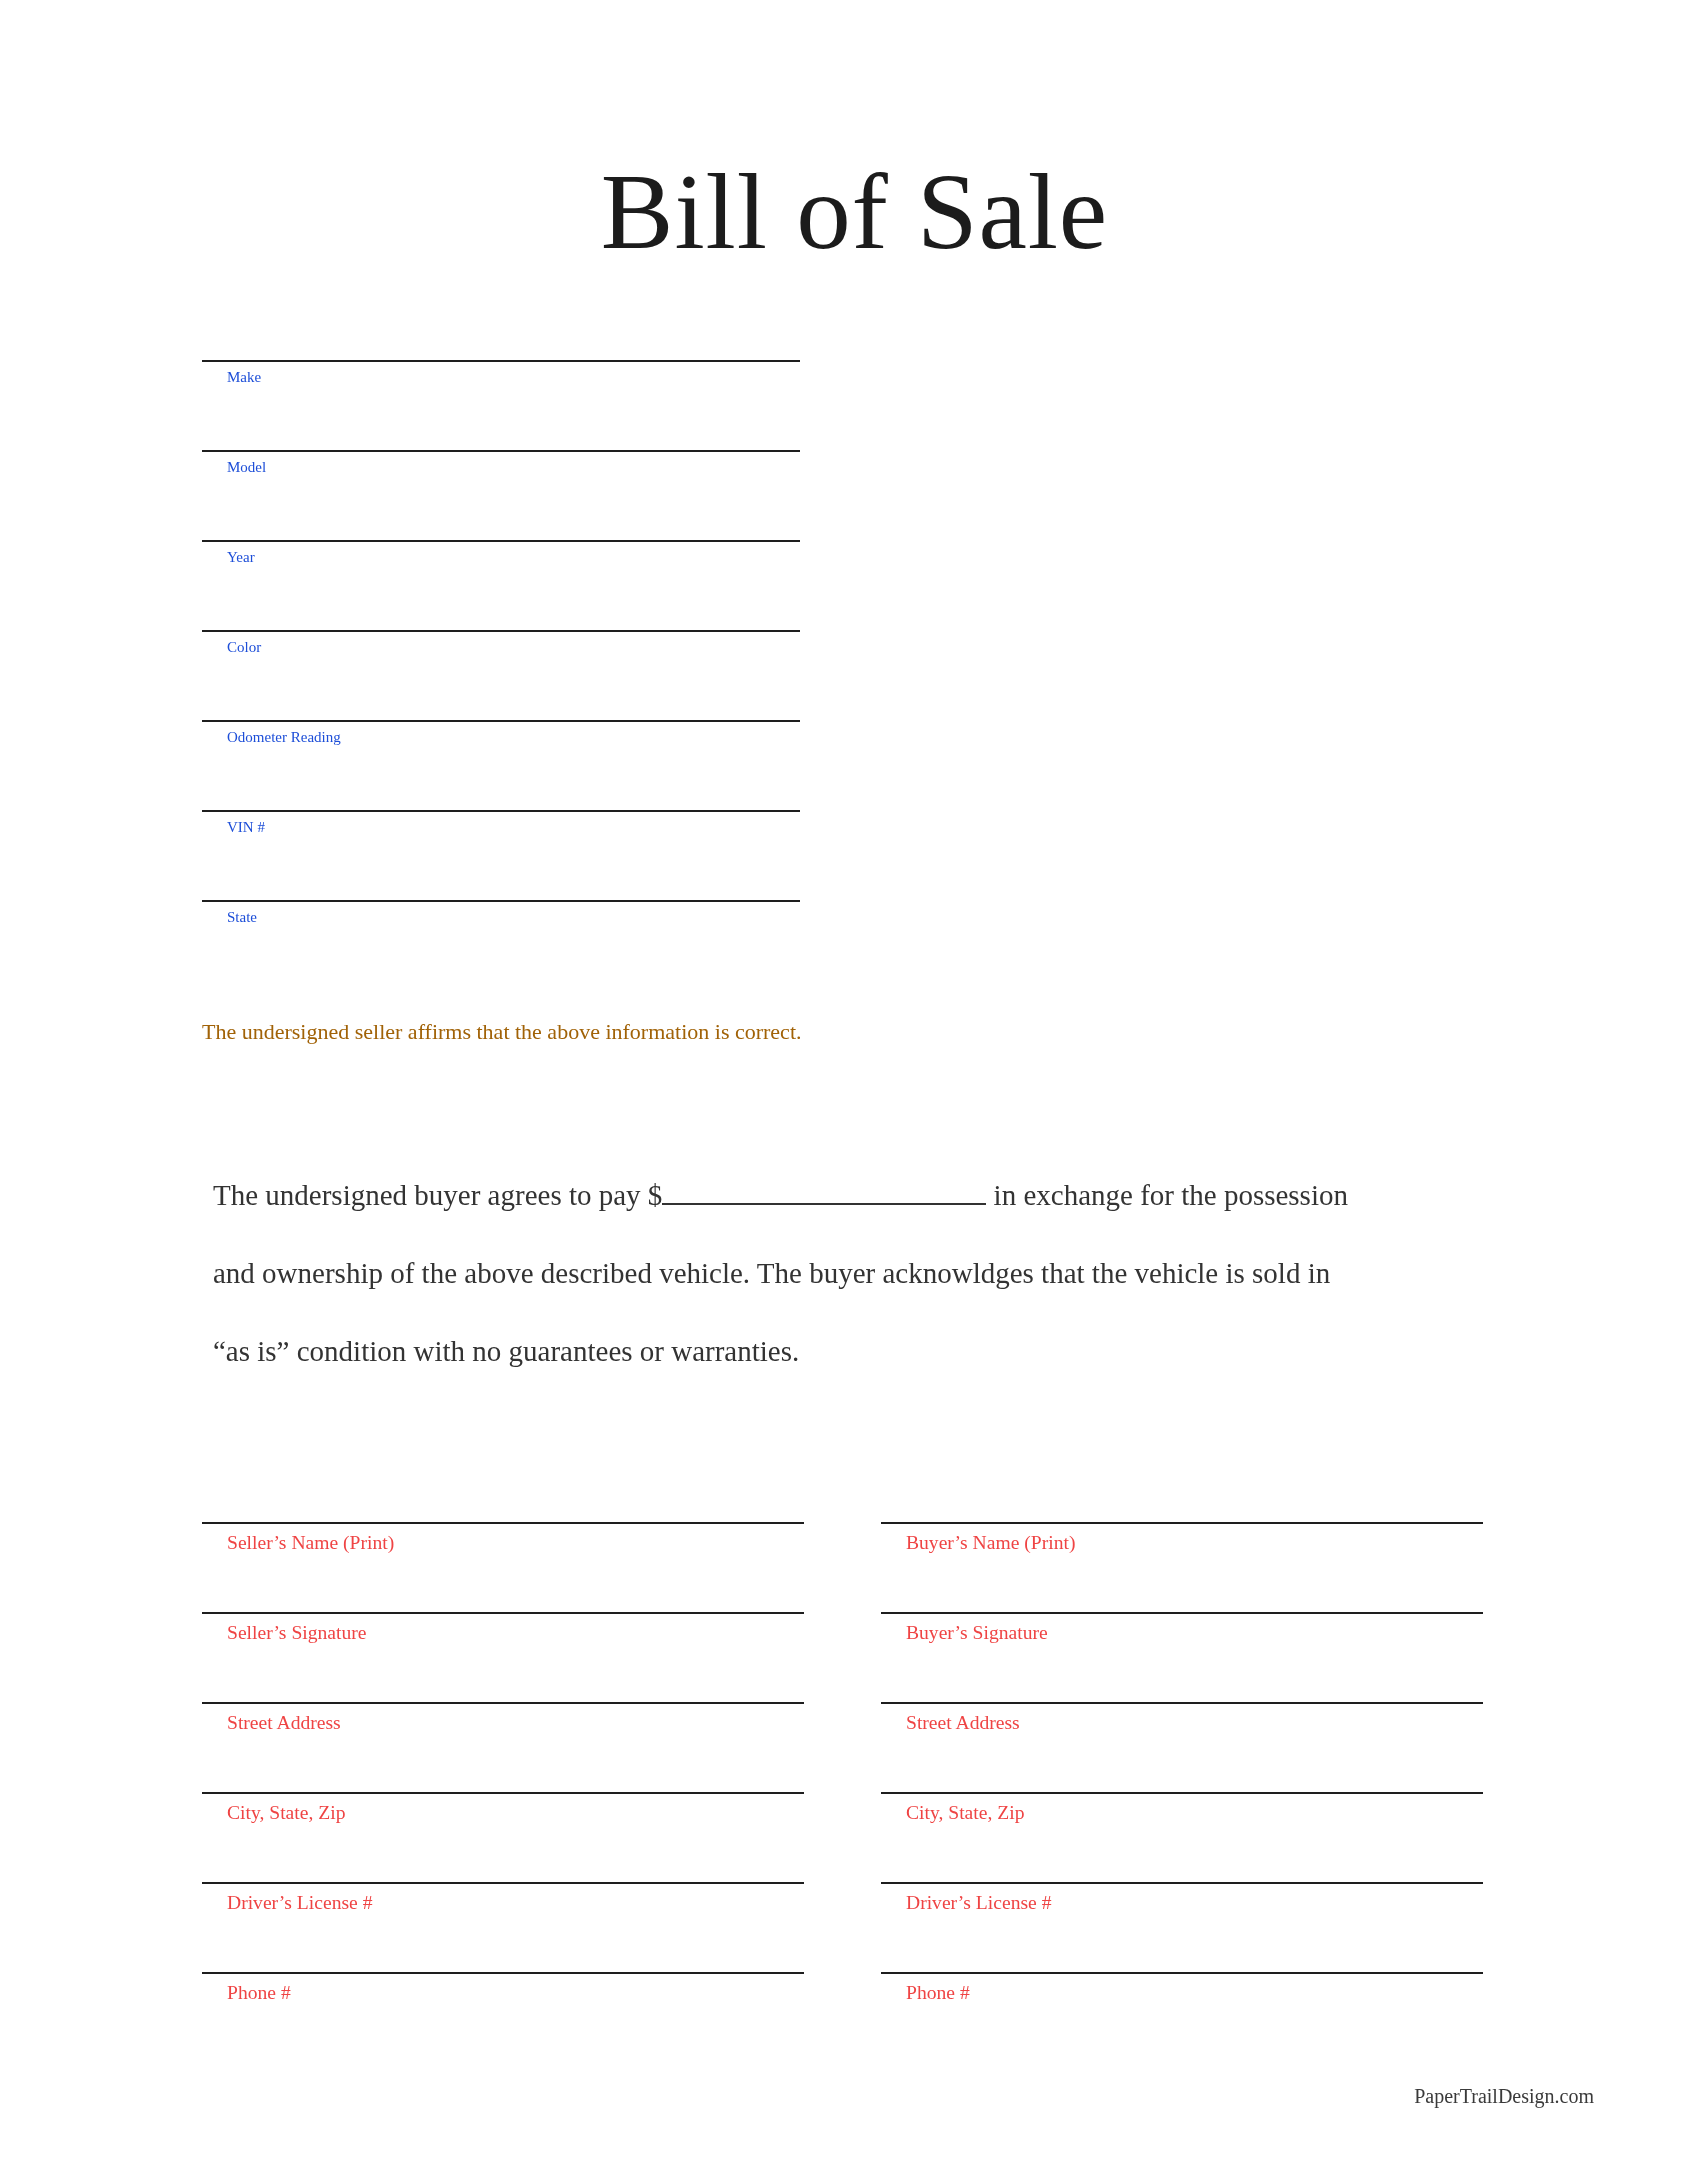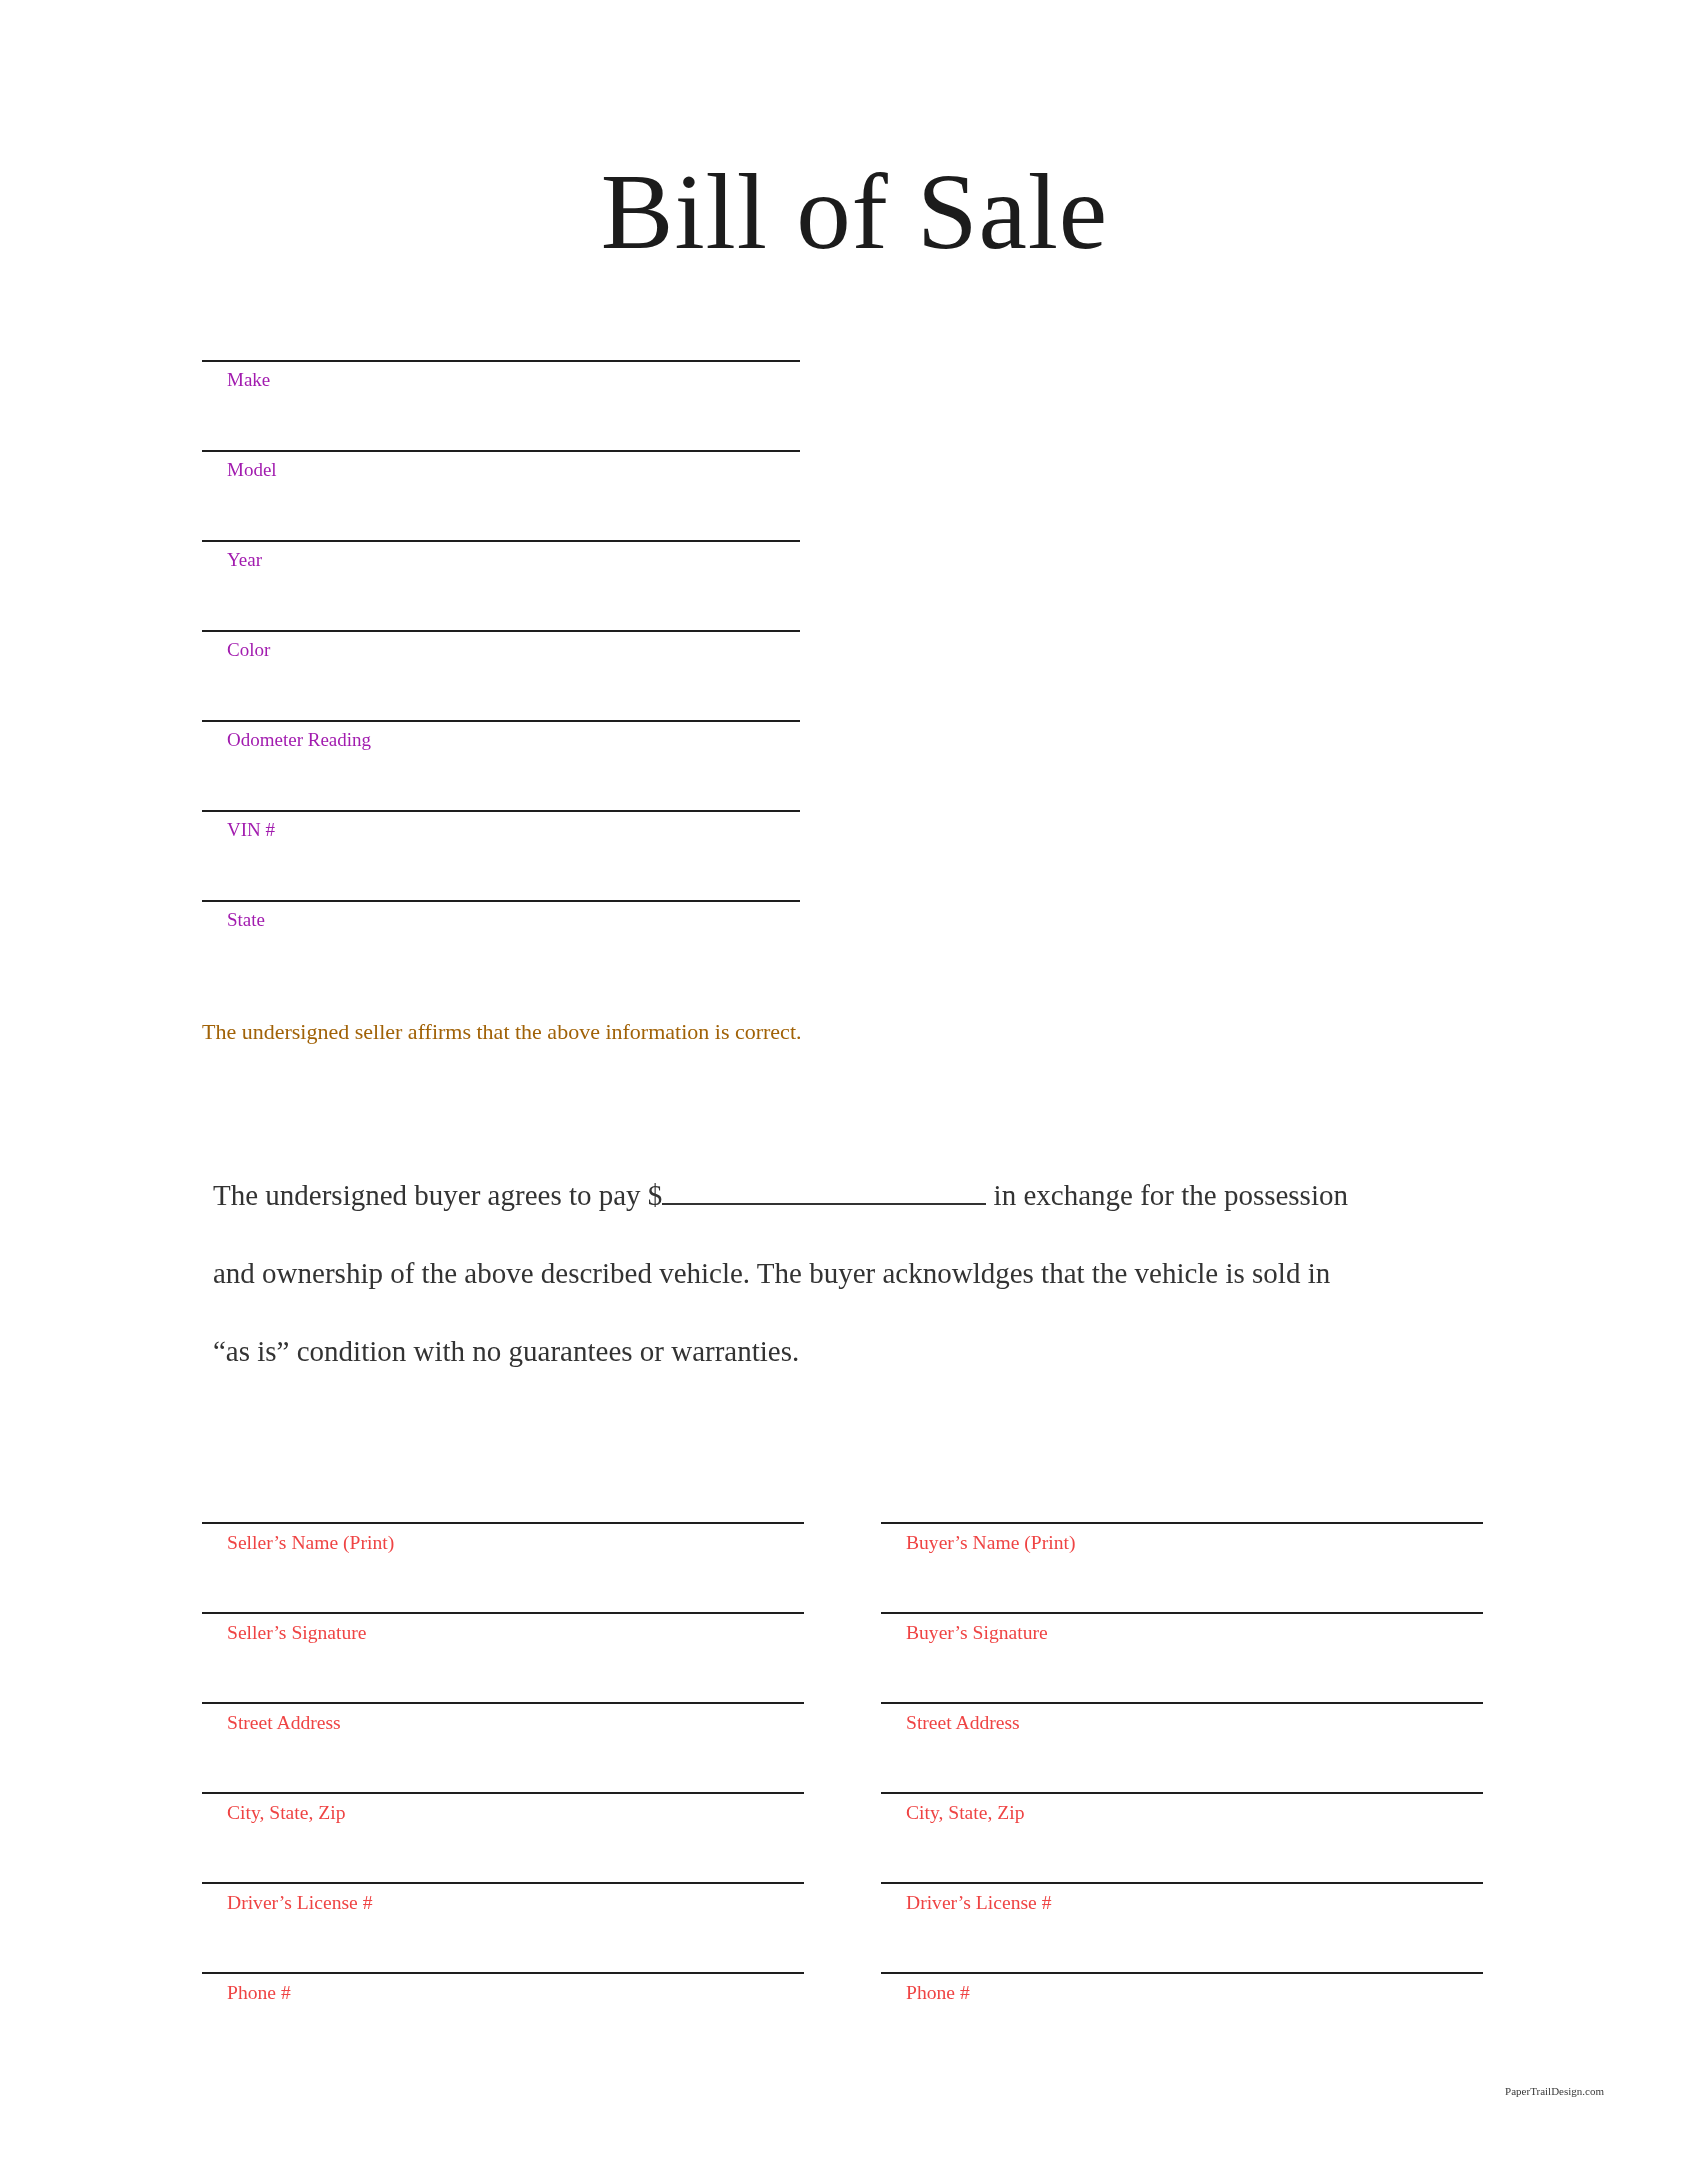--- a/index.html
+++ b/index.html
@@ -32,22 +32,22 @@
     top: 360px;
     left: 202px;
     width: 598px;
   }
   .field {
     height: 90px;
     border-top: 2.6px solid #1e1e1e;
   }
   .field-label {
     padding: 6.8px 0 0 25px;
-    font-size: 19px;
-    color: #a21caf;
+    font-size: 15px;
+    color: #1d4ed8;
   }
   
   .affirm {
     position: absolute;
     top: 1019px;
     left: 202px;
     width: 1278px;
     font-size: 22px;
     color: #a16207;
   }
@@ -89,22 +89,22 @@
     border-top: 2.6px solid #1e1e1e;
   }
   .sig-label {
     padding: 7.7px 0 0 25px;
     font-size: 19.6px;
     color: #ef4444;
   }
   .footer {
     position: absolute;
     top: 2085px;
-    right: 81px;
-    font-size: 11px;
+    right: 91px;
+    font-size: 20px;
     color: #3a3a3a;
   }
 </style>
 </head>
 <body>
 
 <div class="page">
 
   <h1 class="title">Bill of Sale</h1>
 

